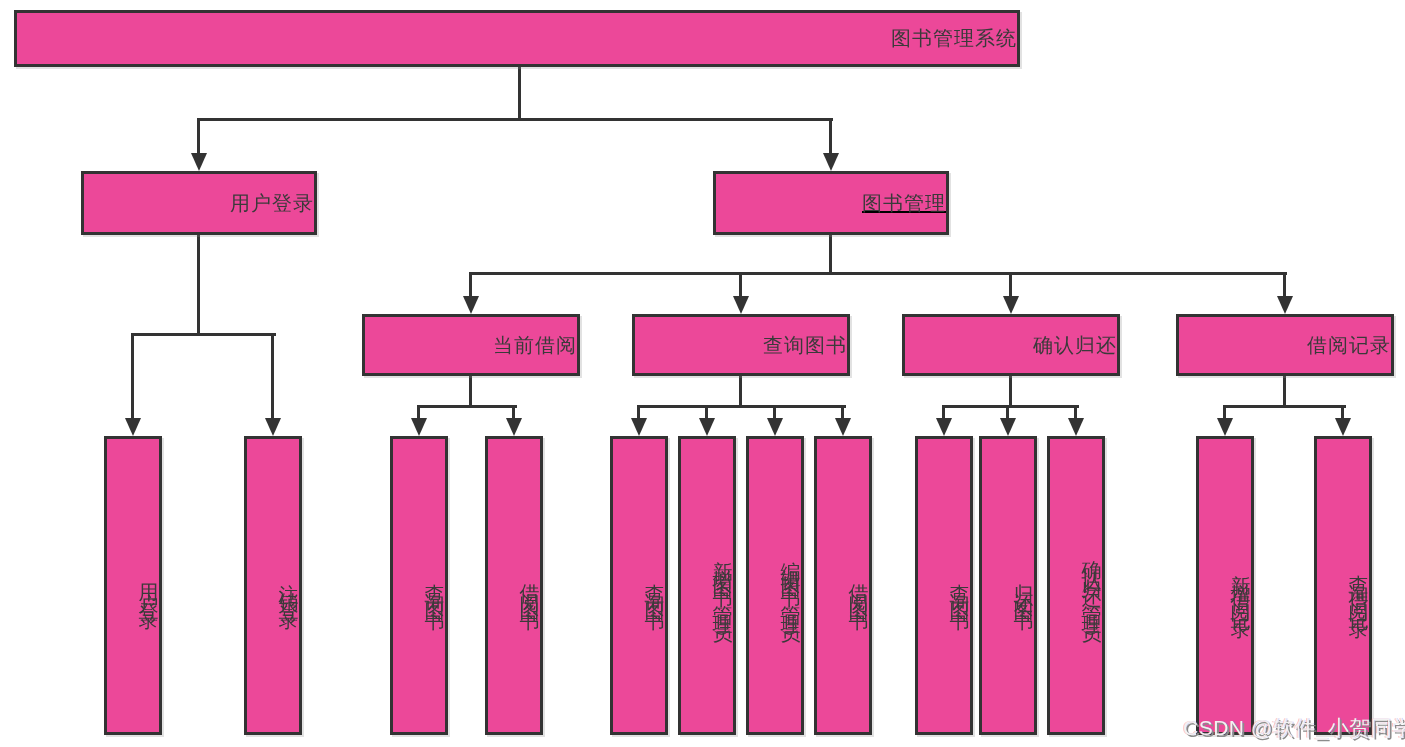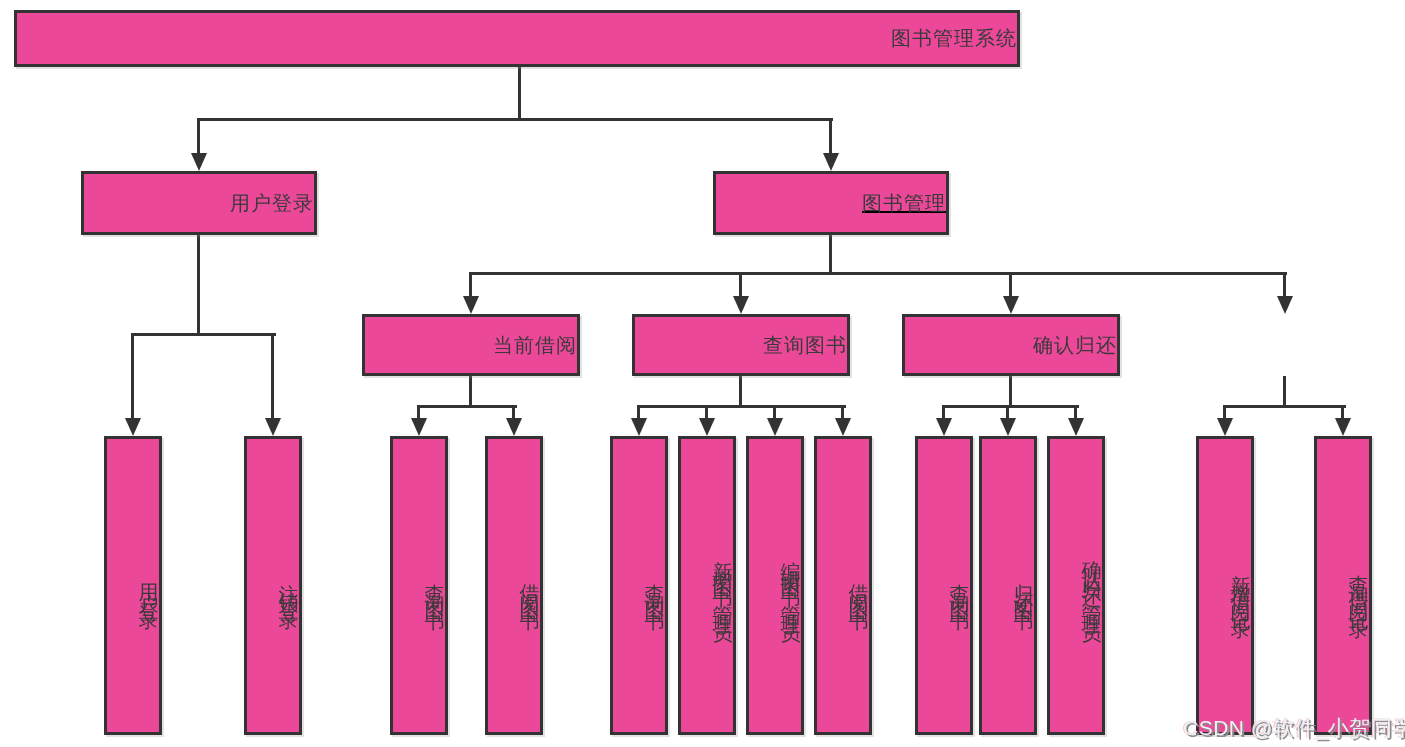--- a/index.html
+++ b/index.html
@@ -98,20 +98,23 @@
 
   <div class="box" style="left:362px;top:314px;width:218px;height:62px;">
     <span class="hlabel">当前借阅</span>
   </div>
   <div class="box" style="left:632px;top:314px;width:218px;height:62px;">
     <span class="hlabel">查询图书</span>
   </div>
   <div class="box" style="left:902px;top:314px;width:218px;height:62px;">
     <span class="hlabel">确认归还</span>
   </div>
+  <div class="box" style="left:1176px;top:314px;width:218px;height:62px;">
+    <span class="hlabel">借阅记录</span>
+  </div>
 
   <div class="box" style="left:104px;top:436px;width:58px;height:299px;">
     <span class="vlabel">用户登录</span>
   </div>
   <div class="box" style="left:244px;top:436px;width:58px;height:299px;">
     <span class="vlabel">注销登录</span>
   </div>
 
   <div class="box" style="left:390px;top:436px;width:58px;height:299px;">
     <span class="vlabel">查询图书</span>

